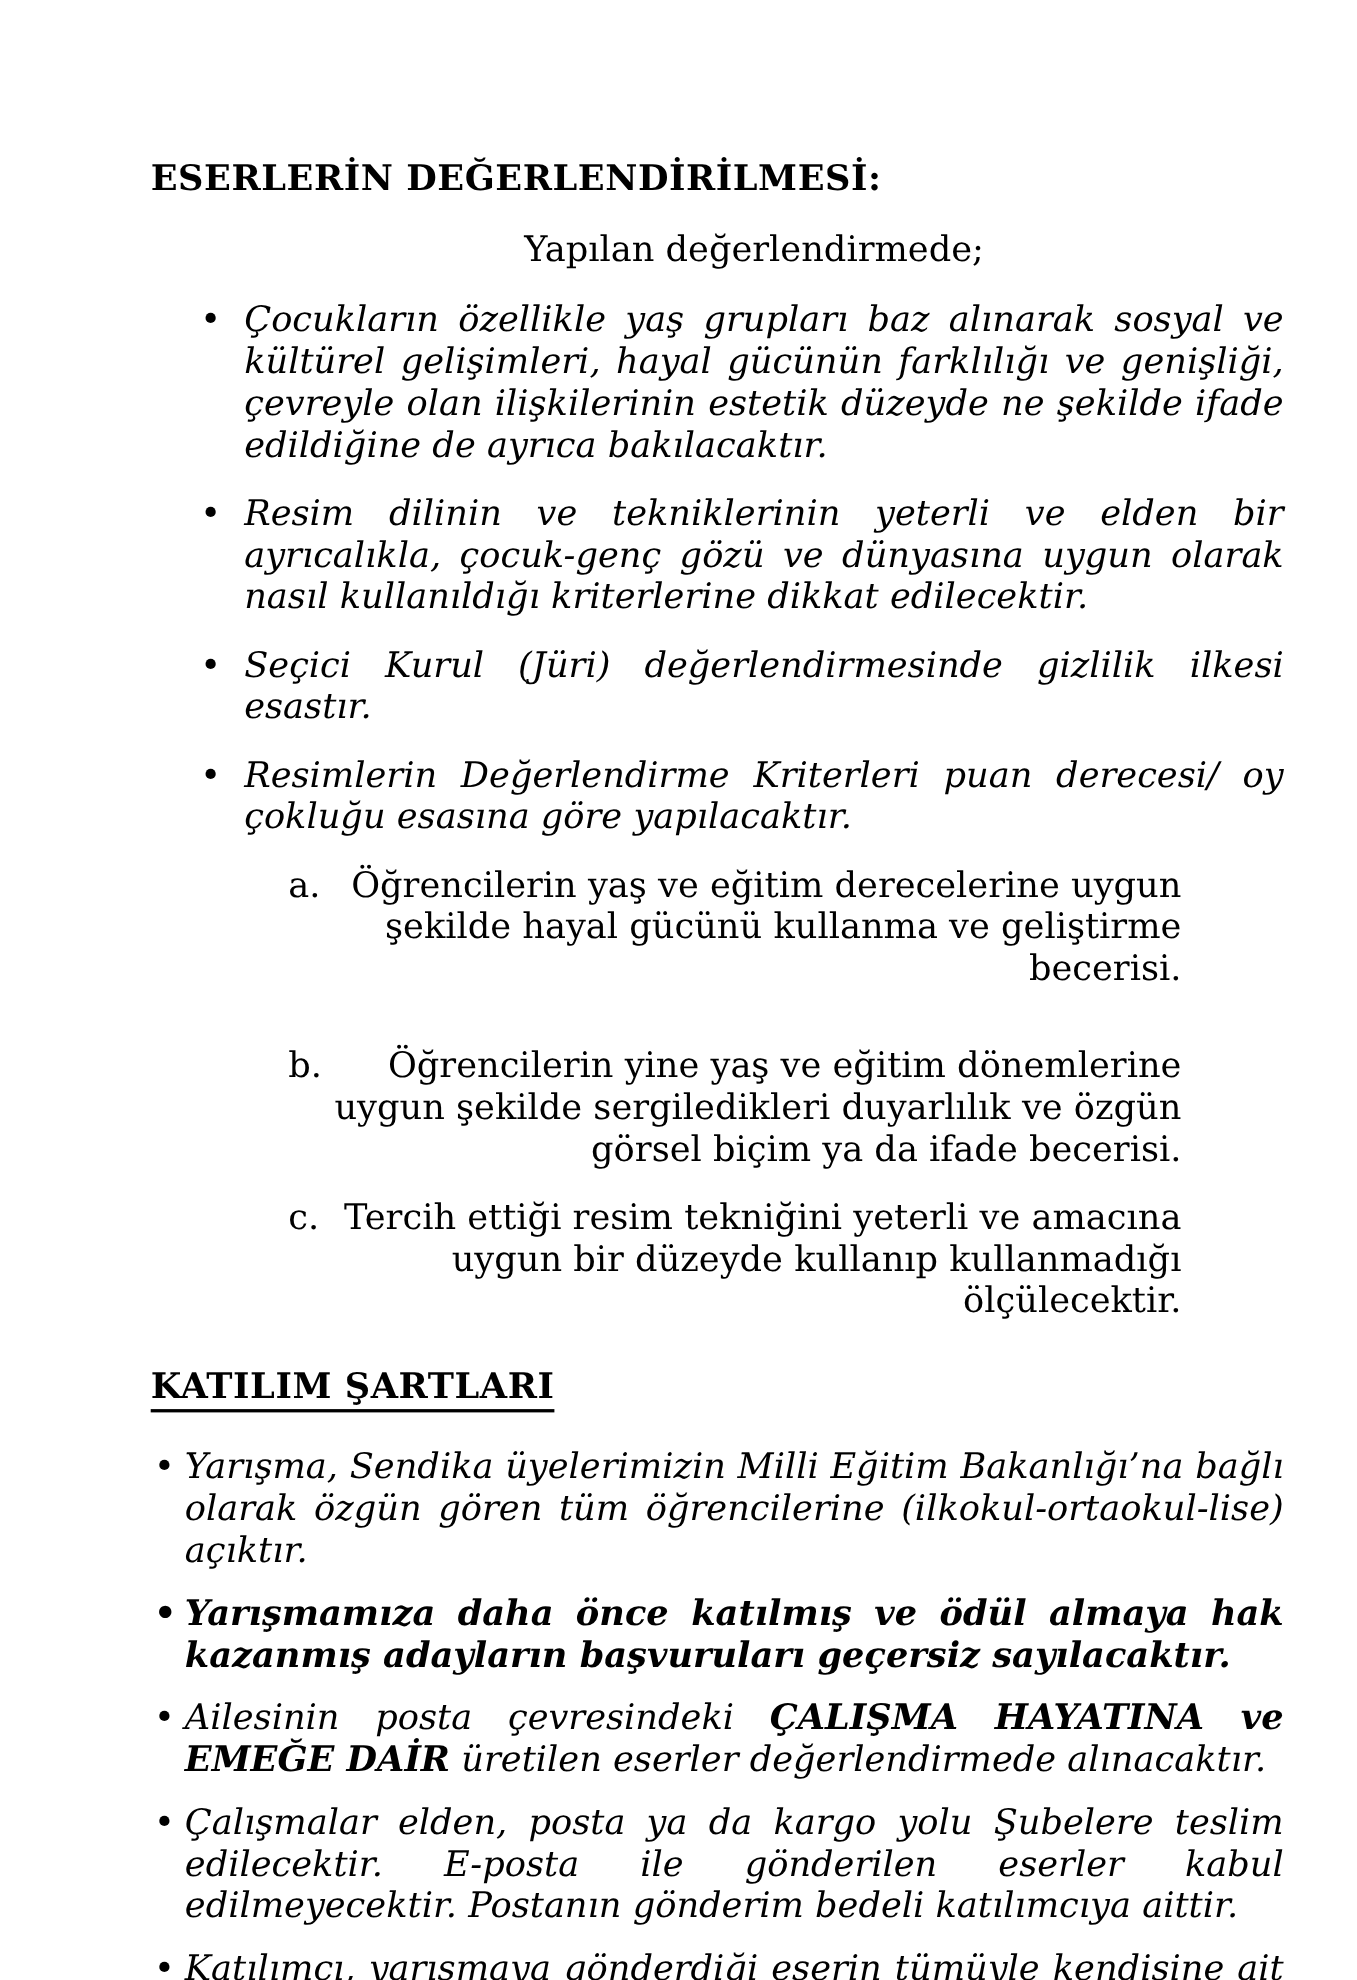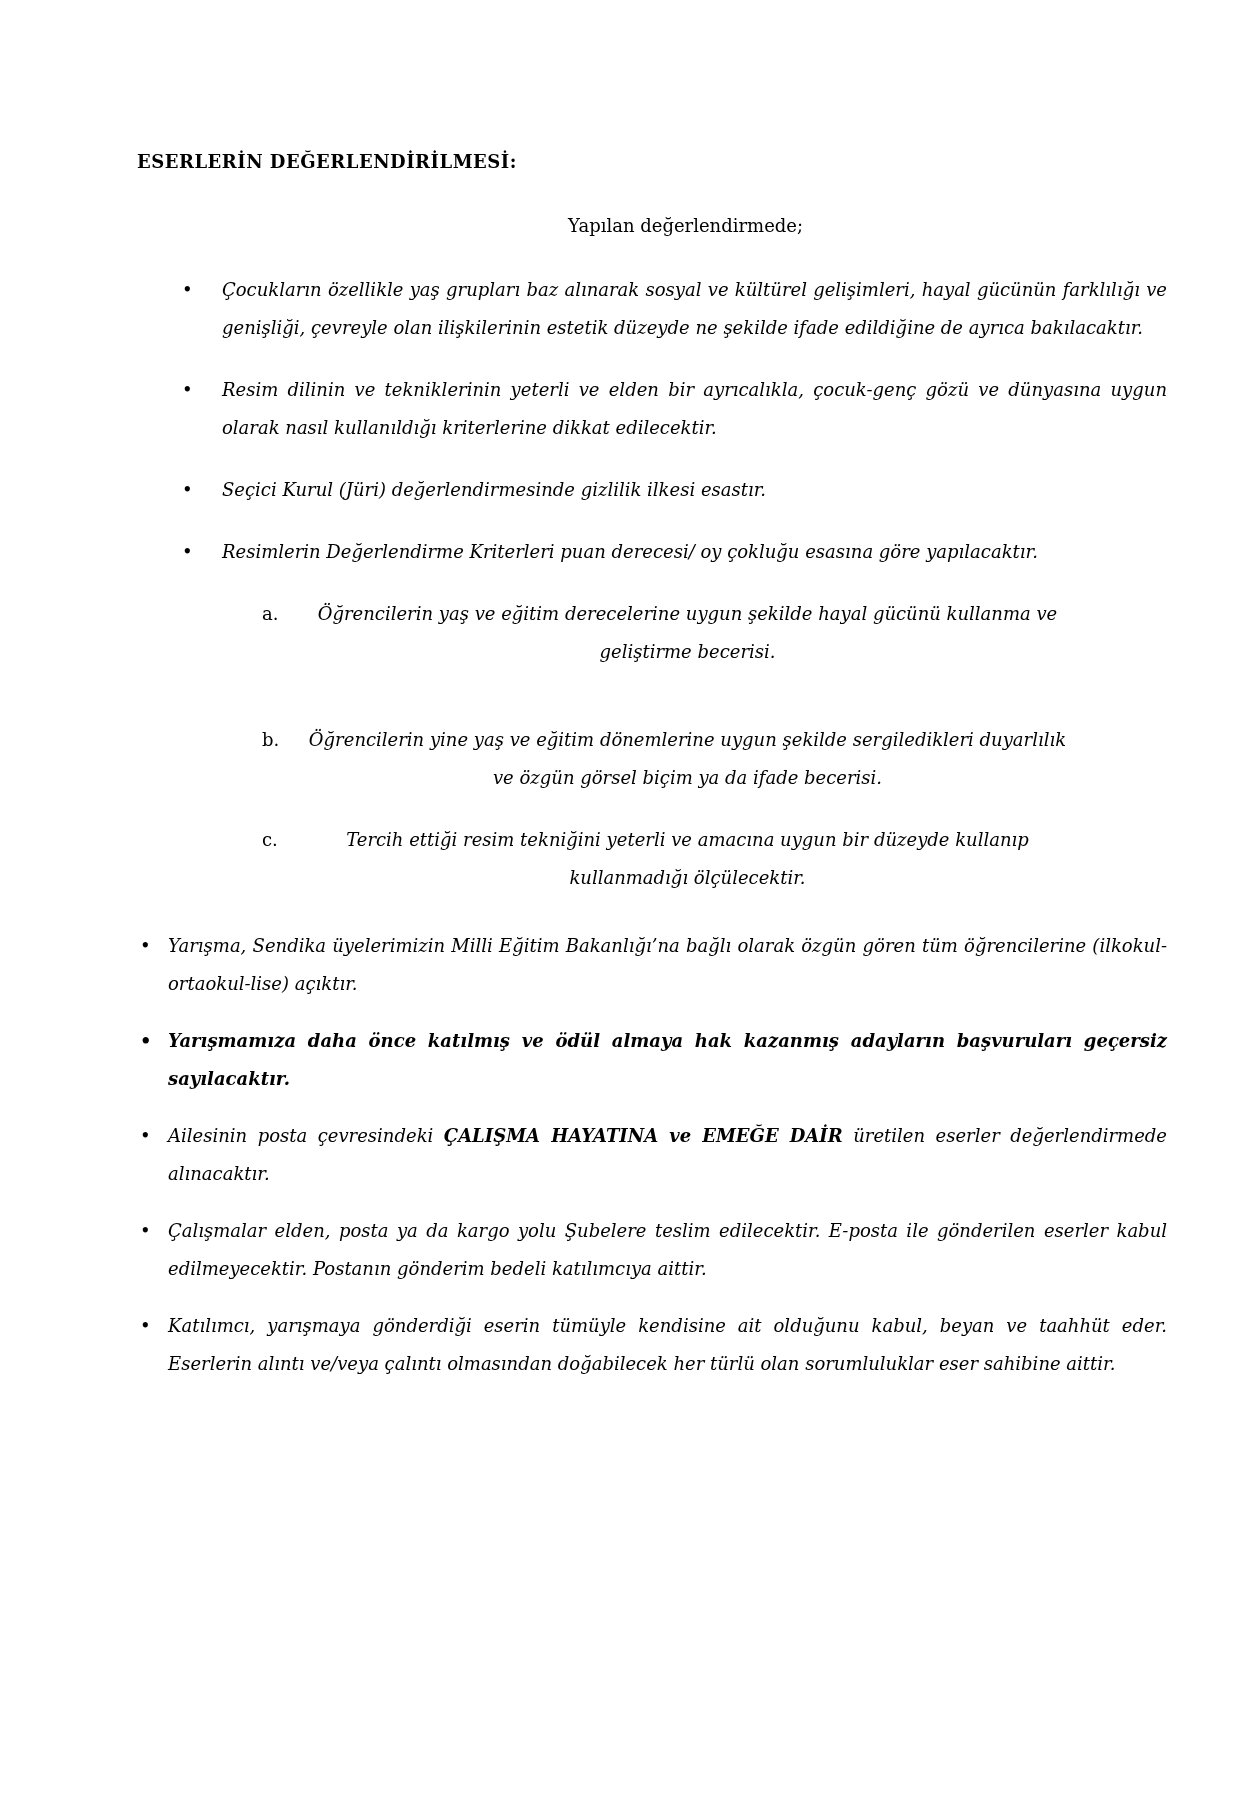--- a/index.html
+++ b/index.html
@@ -7,21 +7,21 @@
     padding: 0;
     background: #ffffff;
   }
   .page {
     position: relative;
     width: 1234px;
     height: 1800px;
     background: #ffffff;
     color: #000000;
     font-family: "DejaVu Serif", "Liberation Serif", serif;
-    font-size: 18px;
+    font-size: 32px;
     line-height: 38px;
     overflow: hidden;
     box-sizing: border-box;
   }
   .h1 {
     font-weight: bold;
     margin: 143px 0 0 137px;
     letter-spacing: 0.5px;
   }
   .intro {
@@ -44,21 +44,21 @@
     margin-top: 24px;
     padding-left: 262px;
     padding-right: 160px;
   }
   .list-letter li { display: flex; margin-bottom: 24px; }
   .list-letter li.gap-large { margin-top: 50px; }
   .list-letter li.gap-small { margin-top: 16px; }
   .list-letter .marker { flex: 0 0 39px; }
 
   .just { flex: 1; text-align: justify; font-style: italic; }
-  .left { flex: 1; text-align: center; font-style: italic; }
+  .left { flex: 1; text-align: right; }
 
   .h2 {
     font-weight: bold;
     margin: 40px 0 0 137px;
     letter-spacing: 0.5px;
   }
   .h2 .underlined {
     display: inline-block;
     border-bottom: 3px solid #000000;
     padding-bottom: 2px;
@@ -111,20 +111,23 @@
     <li class="gap-large">
       <span class="marker">b.</span>
       <div class="left">Öğrencilerin yine yaş ve eğitim dönemlerine uygun şekilde sergiledikleri duyarlılık ve özgün görsel biçim ya da ifade becerisi.</div>
     </li>
     <li class="gap-small">
       <span class="marker">c.</span>
       <div class="left">Tercih ettiği resim tekniğini yeterli ve amacına uygun bir düzeyde kullanıp kullanmadığı ölçülecektir.</div>
     </li>
   </ul>
 
+  <div class="h2">
+    <span class="underlined">KATILIM ŞARTLARI</span>
+  </div>
 
   <ul class="list-part">
     <li>
       <span class="marker">•</span>
       <div class="just">Yarışma, Sendika üyelerimizin Milli Eğitim Bakanlığı’na bağlı olarak özgün gören tüm öğrencilerine (ilkokul-ortaokul-lise) açıktır.</div>
     </li>
     <li>
       <span class="marker bold">•</span>
       <div class="just bold">Yarışmamıza daha önce katılmış ve ödül almaya hak kazanmış adayların başvuruları geçersiz sayılacaktır.</div>
     </li>

